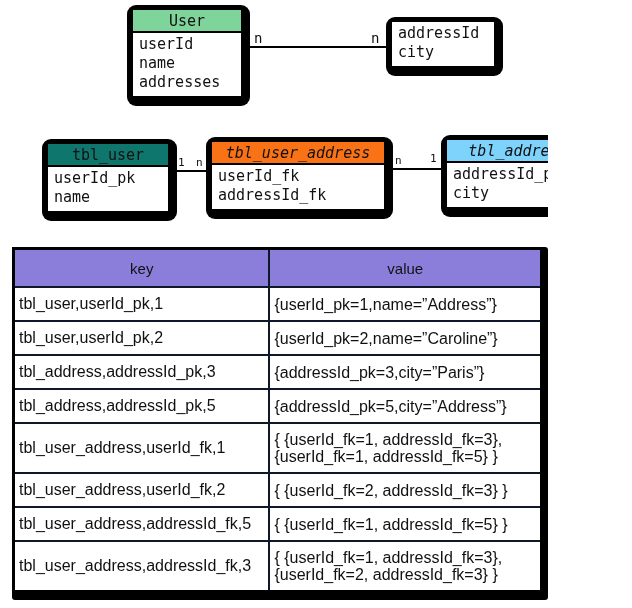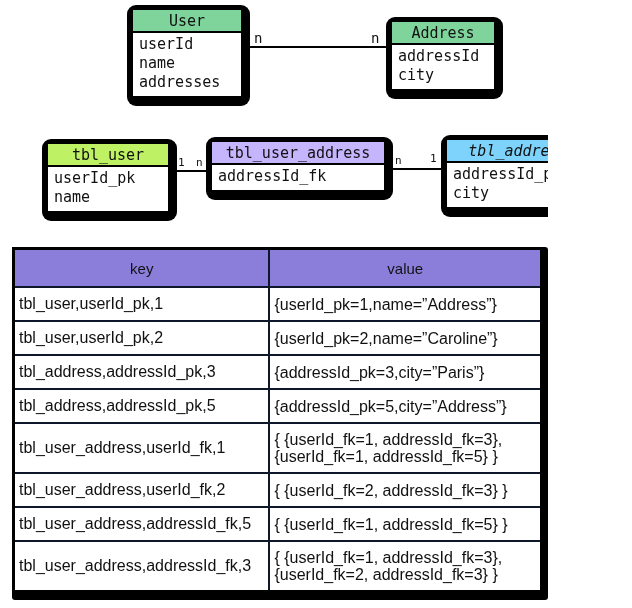--- a/index.html
+++ b/index.html
@@ -67,46 +67,46 @@
       <div class="node-body">
         <div>userId</div>
         <div>name</div>
         <div>addresses</div>
       </div>
     </div>
   </div>
 
   <div class="shadow" style="left:386px; top:17px;">
     <div class="node" style="width:102px;">
-      <div class="node-title" style="background: rgb(127, 212, 155);">Address</div>
       <div class="node-body">
         <div>addressId</div>
         <div>city</div>
       </div>
     </div>
   </div>
 
   <div class="rel-line" style="left:250px; top:46px; width:136px;"></div>
   <div class="card" style="left:254px; top:31px;">n</div>
   <div class="card" style="left:371px; top:31px;">n</div>
 
   <div class="shadow" style="left:42px; top:139px;">
     <div class="node" style="width:120px;">
-      <div class="node-title" style="background: #bef264;">tbl_user</div>
+      <div class="node-title" style="background: #0f766e;">tbl_user</div>
       <div class="node-body">
         <div>userId_pk</div>
         <div>name</div>
       </div>
     </div>
   </div>
 
   <div class="shadow" style="left:206px; top:137px;">
     <div class="node" style="width:172px;">
-      <div class="node-title" style="background: #c4b5fd;">tbl_user_address</div>
+      <div class="node-title" style="background: #f97316; font-style: italic;">tbl_user_address</div>
       <div class="node-body">
+        <div>userId_fk</div>
         <div>addressId_fk</div>
       </div>
     </div>
   </div>
 
   <div class="shadow" style="left:441px; top:135px;">
     <div class="node" style="width:142px;">
       <div class="node-title" style="background: #7dd3fc; font-style: italic;">tbl_address</div>
       <div class="node-body">
         <div>addressId_pk</div>

